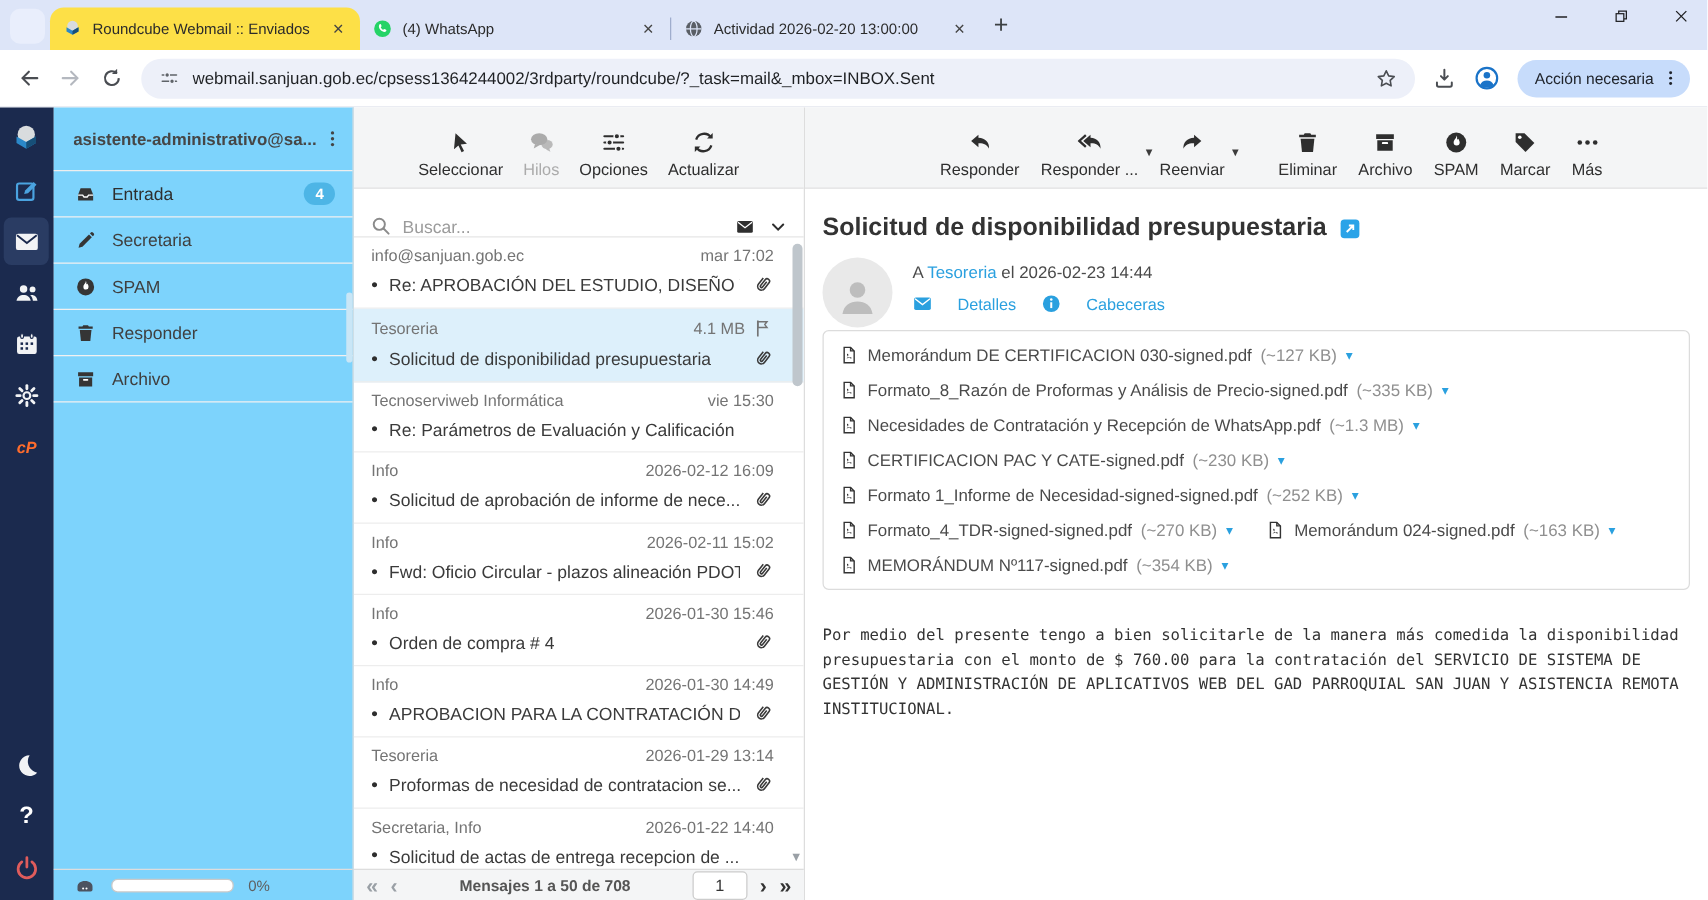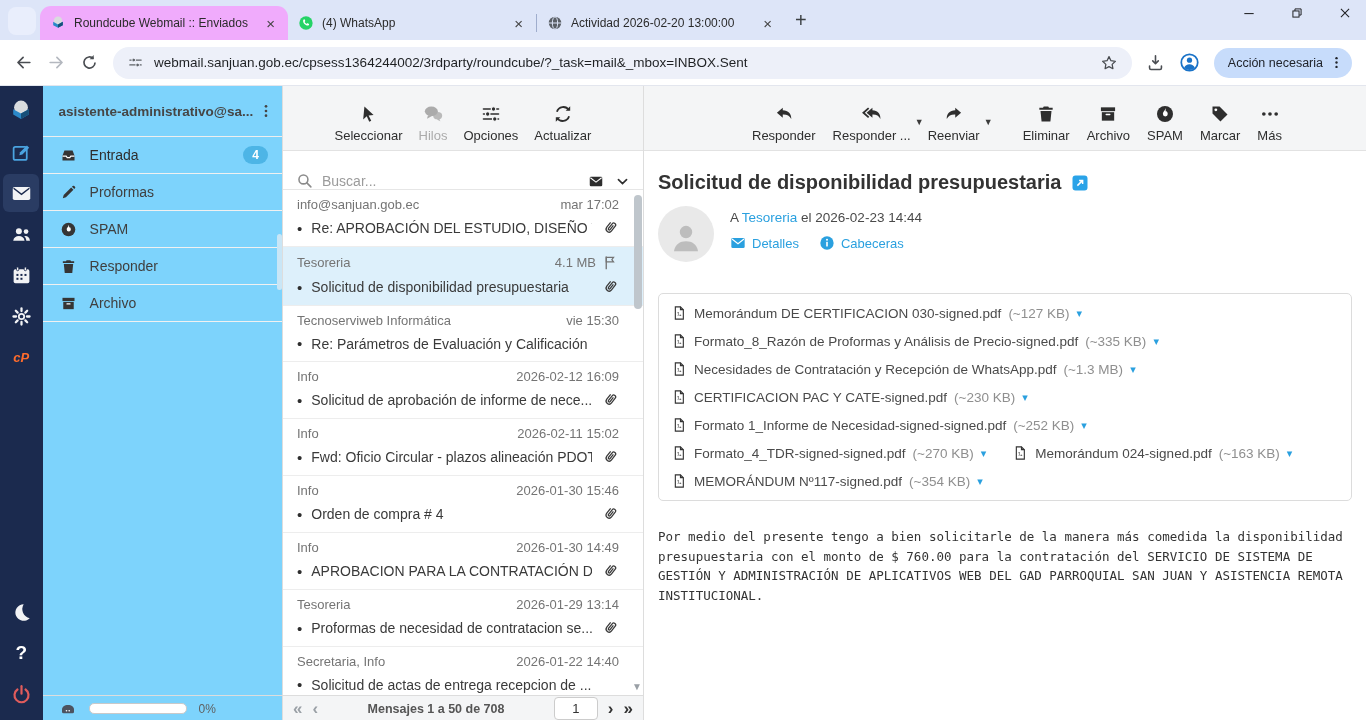--- a/index.html
+++ b/index.html
@@ -4,21 +4,21 @@
 <style>
   html,body{margin:0;padding:0}
   body{width:1366px;height:720px;overflow:hidden;font-family:"Liberation Sans",sans-serif;background:#fff;color:#333;-webkit-font-smoothing:antialiased}
   .icon{display:inline-block;line-height:0;flex:none}
   .icon svg{width:100%;height:100%;display:block}
 
   
   .titlebar{height:40px;background:#dde5f8;display:flex;align-items:flex-end;position:relative}
   .tabsearch{width:28px;height:28px;margin:0 4px 5px 8px;border-radius:8px;background:#e9eefc;display:flex;align-items:center;justify-content:center}
   .tab{width:228px;height:34px;border-radius:11px 11px 0 0;display:flex;align-items:center;gap:8px;padding:0 10px;font-size:12px;color:#333}
-  .tab.active{background:#f0abfc}
+  .tab.active{background:#fde047}
   .tab .ttl{flex:1;white-space:nowrap;overflow:hidden;color:#2b2b2b}
   .tab .x{font-size:15px;color:#444;padding:0 3px;line-height:1}
   .tabdiv{width:1px;height:18px;background:#9fadcd;margin-bottom:8px}
   .newtab{font-size:20px;color:#3c4043;margin:0 0 8px 10px}
   .wincontrols{position:absolute;right:14px;top:6px;display:flex;gap:34px;align-items:center}
   .winbtn{width:14px;height:14px;color:#202124}
 
   .navbar{height:45px;background:#fff;display:flex;align-items:center;gap:14px;padding:0 14px;border-bottom:1px solid #e3e6ee}
   .navic{width:19px;height:19px;color:#4a4d52}
   .navic.dis{color:#b4b8bf}
@@ -90,23 +90,23 @@
   .vcontent{flex:1;padding:12px 14px;overflow:hidden}
   .vtitle{display:flex;align-items:center;gap:10px;margin:8px 0 12px}
   .vtitle .txt{font-size:20px;font-weight:bold;color:#333}
   .vtitle .ext{width:18px;height:18px}
   .vmeta{display:flex;gap:16px}
   .avatar{width:56px;height:56px;border-radius:50%;background:#e9e9e9;display:flex;align-items:center;justify-content:center;overflow:hidden}
   .avatar .icon{width:34px;height:34px;color:#bdbdbd;margin-top:6px}
   .metatxt .line1{font-size:13.5px;color:#4a4a4a;margin-top:4px}
   .metatxt .line1 a{color:#2aa0df;text-decoration:none}
   .mlinks{margin-top:10px;display:flex;gap:20px}
-  .mlink{display:flex;align-items:center;gap:6px;font-size:13px;color:#2aa0df}
+  .mlink{display:flex;align-items:center;gap:20px;font-size:13px;color:#2aa0df}
   .mlink .icon{width:16px;height:16px;color:#2aa0df}
-  .attbox{border:1px solid #dcdcdc;border-radius:5px;margin-top:31px;padding:5px 12px;width:668px}
+  .attbox{border:1px solid #dcdcdc;border-radius:5px;margin-top:2px;padding:5px 12px;width:668px}
   .attrow{display:flex;gap:26px}
   .attitem{display:flex;align-items:center;gap:7px;height:28px;font-size:13.5px}
   .attname{color:#4a4a4a;white-space:nowrap}
   .attsize{color:#8f8f8f;white-space:nowrap}
   .caret{color:#2aa0df;font-size:11px}
   .vbody{margin-top:26px;width:692px;font-family:"DejaVu Sans Mono",monospace;font-size:12.5px;line-height:19.5px;color:#333;white-space:pre-wrap}
 </style>
 </head>
 <body>
 
@@ -352,21 +352,21 @@
           <span class="lbl">Entrada</span>
           <span class="fbadge">4</span>
         </div>
         <div class="fitem">
           <span class="icon" style="width: 17px; height: 17px;">
             <svg viewBox="0 0 24 24">
               <path d="M4 20l1.2-4.4L15.8 5l3.2 3.2L8.4 18.8 4 20z" fill="currentColor"></path>
               <path d="M16.9 3.9l3.2 3.2 1-1a1.6 1.6 0 0 0 0-2.3l-.9-.9a1.6 1.6 0 0 0-2.3 0z" fill="currentColor"></path>
             </svg>
           </span>
-          <span class="lbl">Proformas</span>
+          <span class="lbl">Secretaria</span>
         </div>
         <div class="fitem">
           <span class="icon" style="width: 17px; height: 17px;">
             <svg viewBox="0 0 24 24">
               <circle cx="12" cy="12" r="9.6" fill="currentColor"></circle>
               <path d="M12 5.2c1.1 2.2-2.5 3.7-2.5 6.8a2.9 2.9 0 0 0 5.8.1c0-1.9-.9-2.8-1.3-3.8-.3.9-1.3 1.3-1.2-.1.1-1.1.2-2-.8-3z" fill="#fff"></path>
             </svg>
           </span>
           <span class="lbl">SPAM</span>
         </div>

